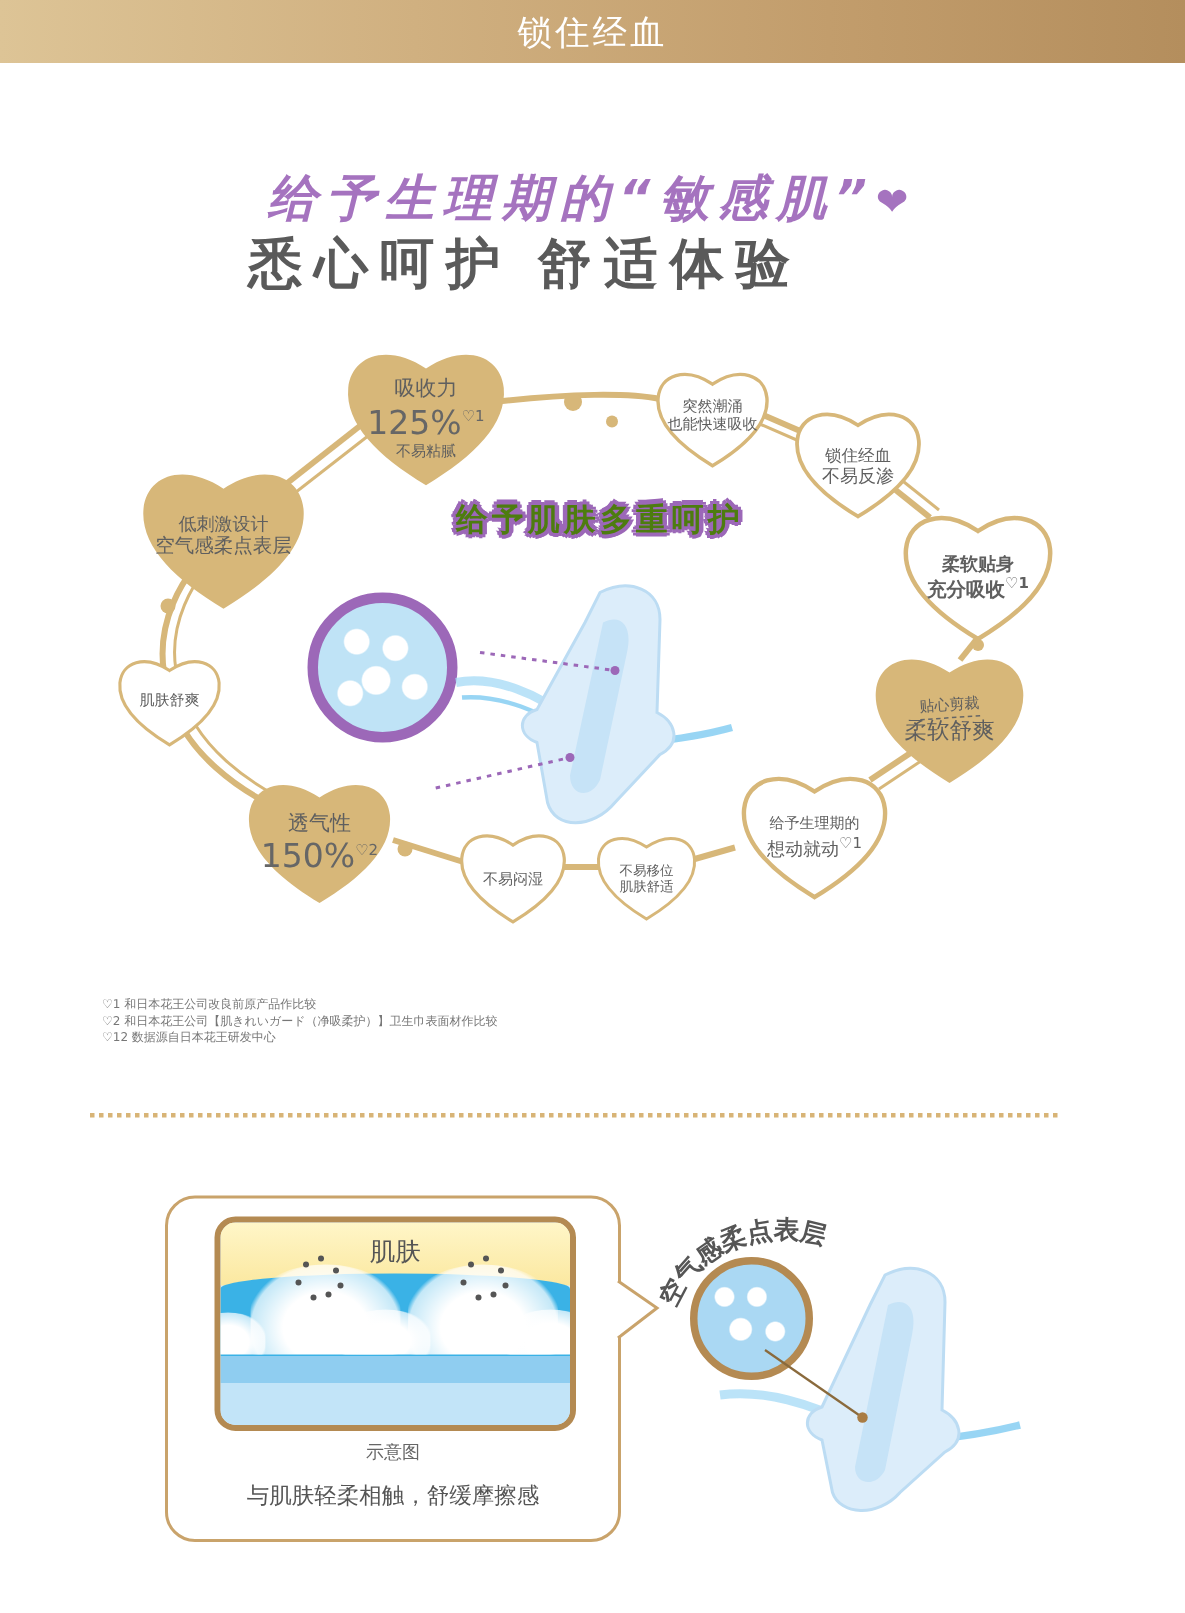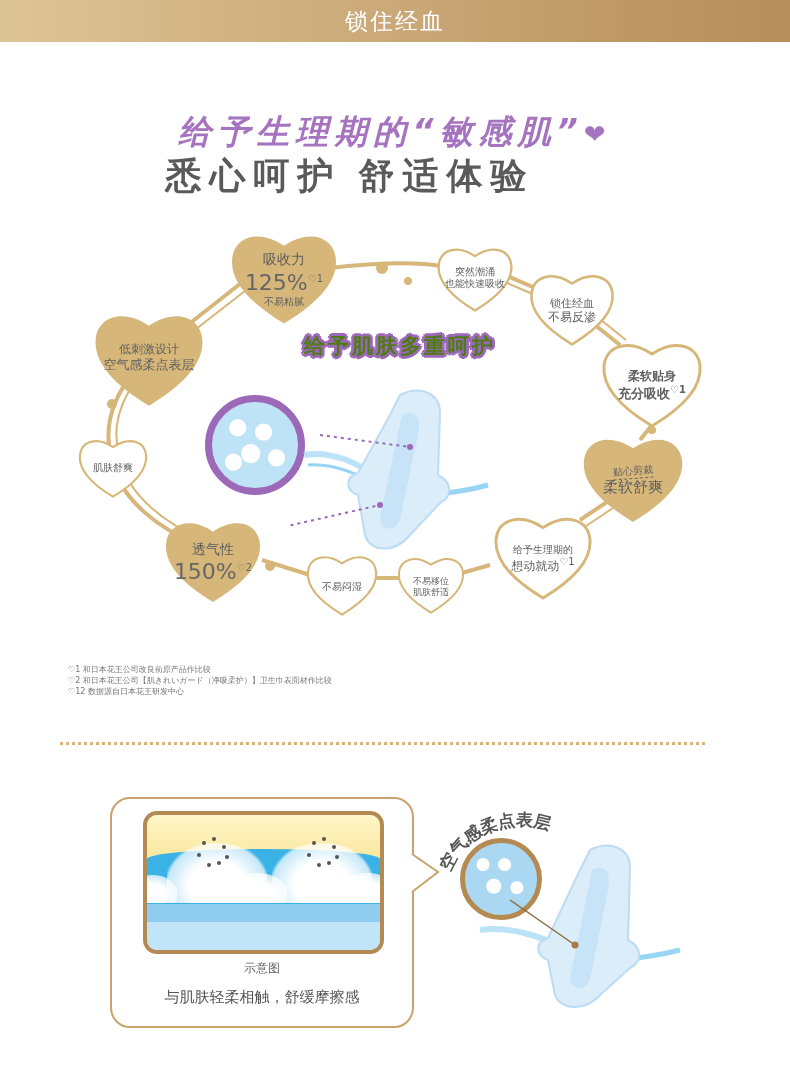--- a/index.html
+++ b/index.html
@@ -219,20 +219,21 @@
 <div class="diagram">
   <div class="skin-layer"></div>
   <div class="blue-layer"></div>
   <div class="fluff" style="left:20px;"></div>
   <div class="fluff" style="left:125px;"></div>
   <div class="fluff" style="left:80px;width:60px;height:30px;"></div>
   <div class="fluff" style="left:190px;width:60px;height:30px;"></div>
   <div class="fluff" style="left:-20px;width:50px;height:28px;"></div>
   <div class="band1"></div>
   <div class="band2"></div>
+  <div class="skin-label">肌肤</div>
   <div class="dot" style="left:55px;top:26px"></div>
     <div class="dot" style="left:65px;top:22px"></div>
     <div class="dot" style="left:75px;top:30px"></div>
   <div class="dot" style="left:50px;top:38px"></div>
     <div class="dot" style="left:60px;top:48px"></div>
     <div class="dot" style="left:70px;top:46px"></div>
     <div class="dot" style="left:78px;top:40px"></div>
   <div class="dot" style="left:165px;top:26px"></div>
     <div class="dot" style="left:175px;top:22px"></div>
     <div class="dot" style="left:185px;top:30px"></div>

